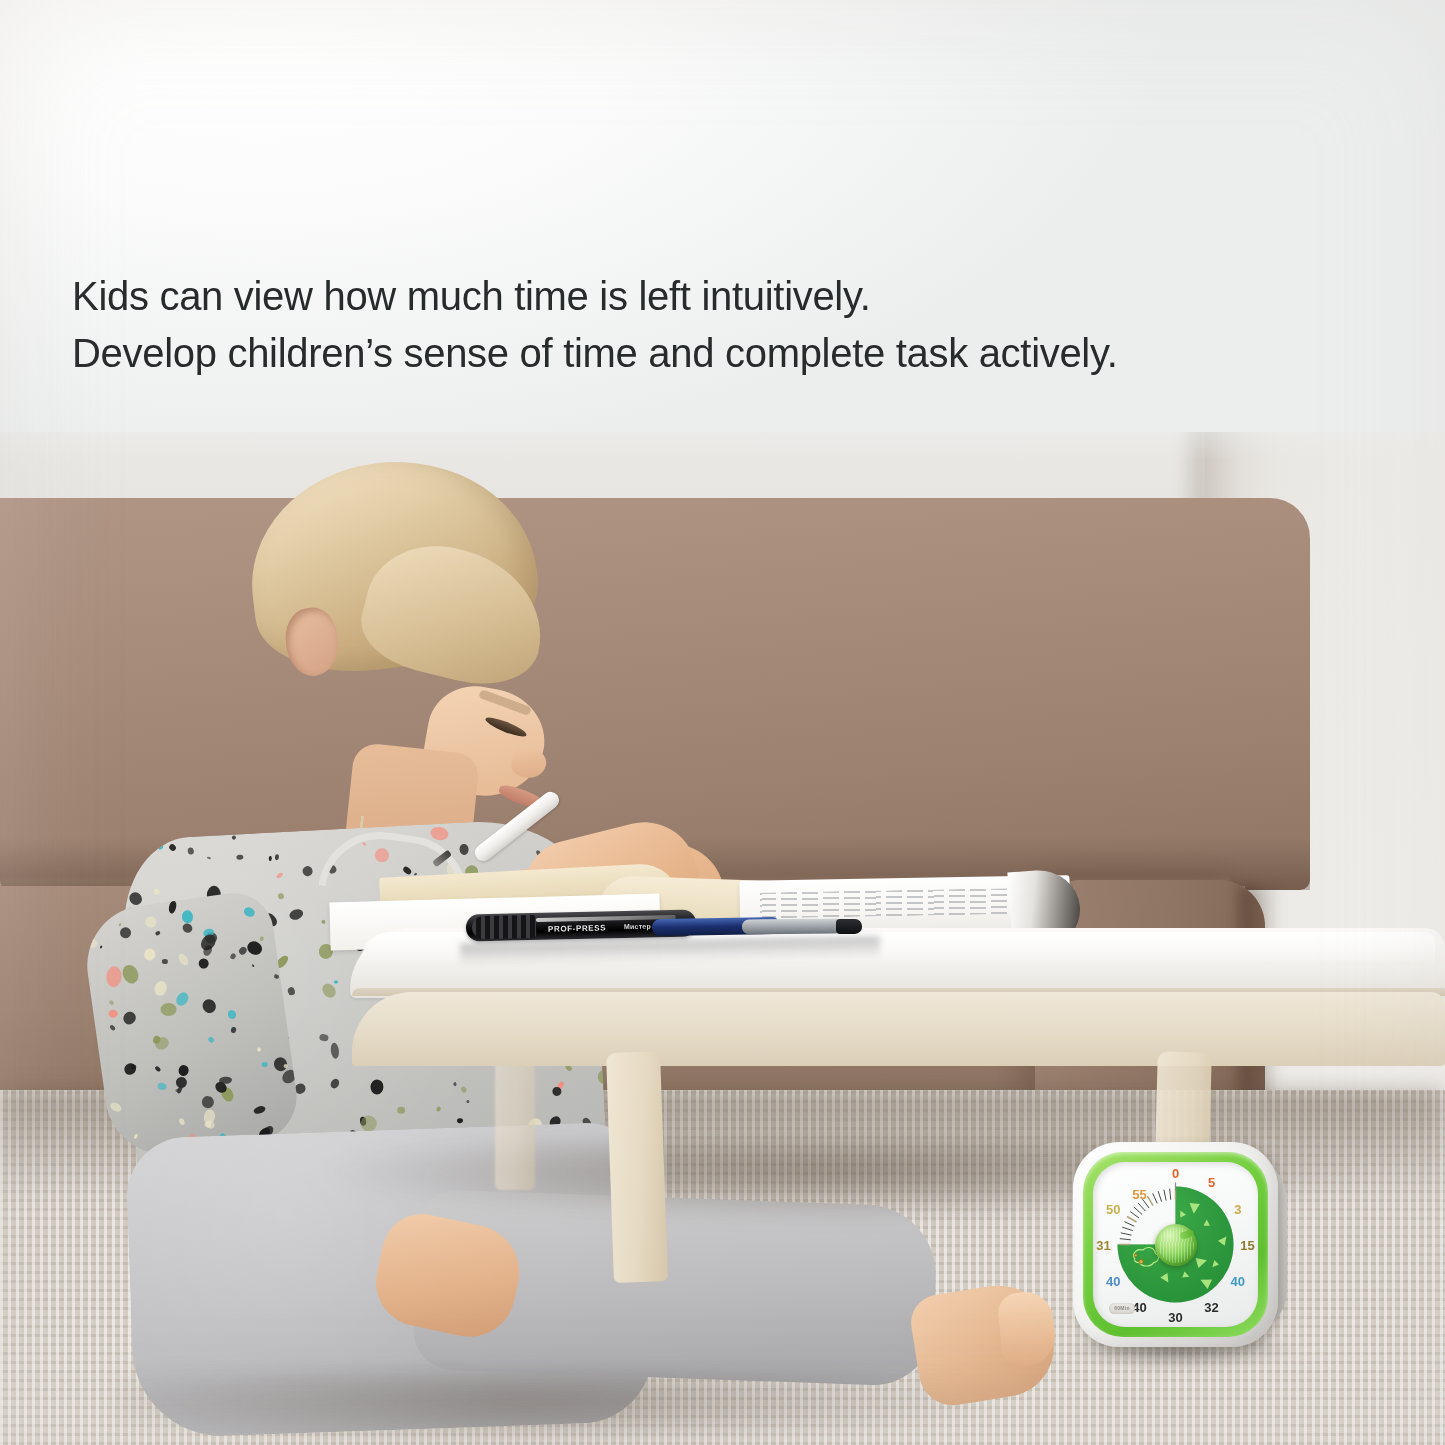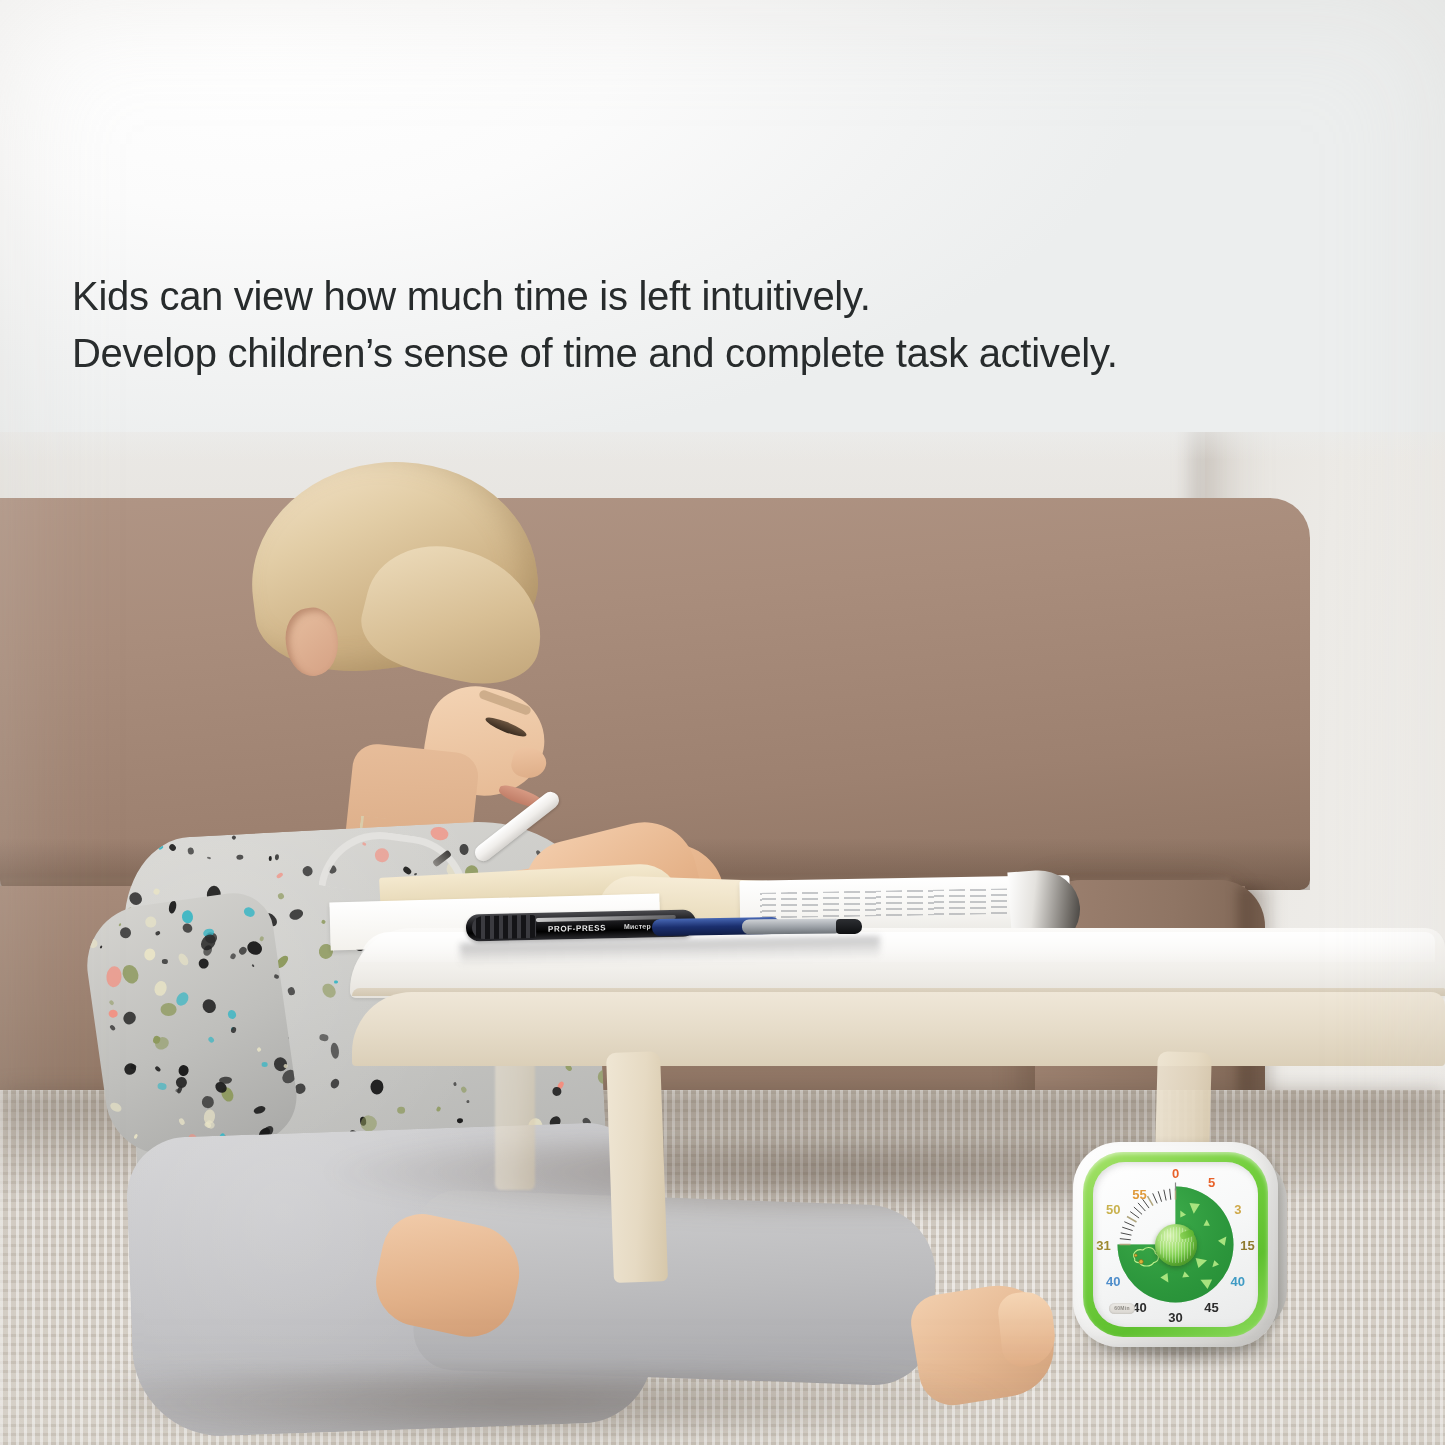--- a/index.html
+++ b/index.html
@@ -805,21 +805,21 @@
                 <path d="M24 2 C 30 -2, 34 2, 31 6" fill="none" stroke="#bdf08a" stroke-width="1.1"></path>
               </g>
             </g>
         </svg>
         <div id="numerals">
             <div class="num" style="color: rgb(232, 98, 42); left: 82.5px; top: 10.5px;">0</div>
             <div class="num" style="color: rgb(232, 98, 42); left: 118.5px; top: 20.1462px;">5</div>
             <div class="num" style="color: rgb(207, 169, 74); left: 144.854px; top: 46.5px;">3</div>
             <div class="num" style="color: rgb(143, 122, 46); left: 154.5px; top: 82.5px;">15</div>
             <div class="num" style="color: rgb(63, 155, 196); left: 144.854px; top: 118.5px;">40</div>
-            <div class="num" style="color: rgb(44, 44, 44); left: 118.5px; top: 144.854px;">45</div>
+            <div class="num" style="color: rgb(44, 44, 44); left: 118.5px; top: 144.854px;">32</div>
             <div class="num" style="color: rgb(44, 44, 44); left: 82.5px; top: 154.5px;">30</div>
             <div class="num" style="color: rgb(44, 44, 44); left: 46.5px; top: 144.854px;">40</div>
             <div class="num" style="color: rgb(79, 142, 203); left: 20.1462px; top: 118.5px;">40</div>
             <div class="num" style="color: rgb(158, 138, 50); left: 10.5px; top: 82.5px;">31</div>
             <div class="num" style="color: rgb(201, 178, 78); left: 20.1462px; top: 46.5px;">50</div>
             <div class="num" style="color: rgb(224, 154, 58); left: 46.5px; top: 15px; margin-top: 17px;">55</div>
           </div>
         <div class="knob">
           <div class="knob-ridges"></div>
         </div>

